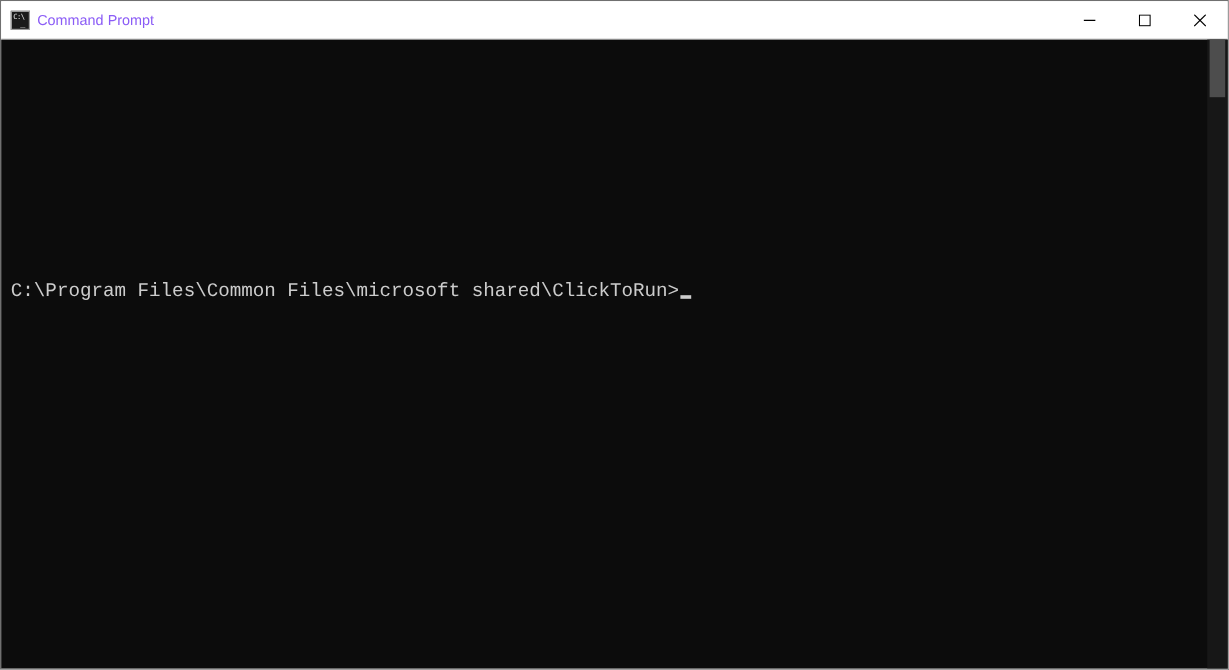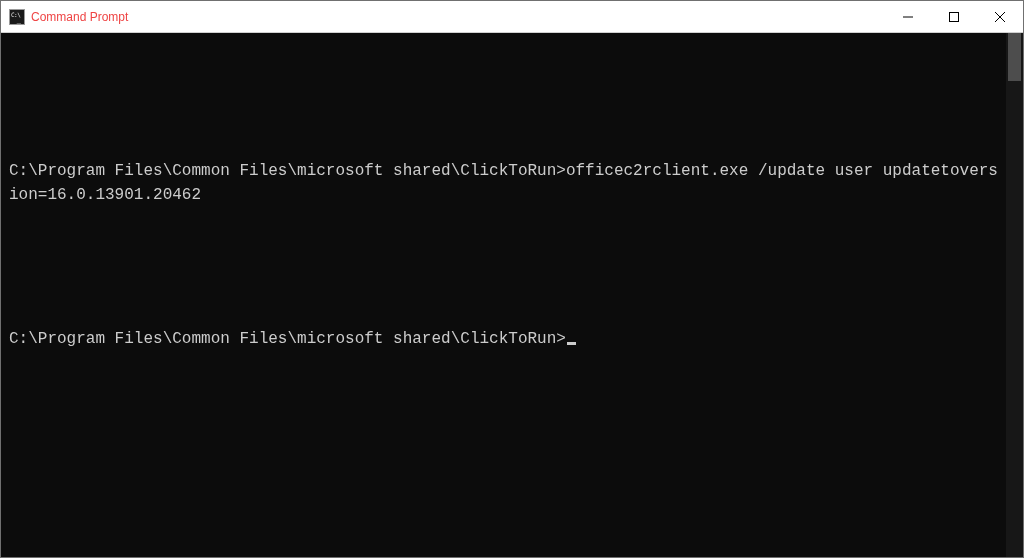--- a/index.html
+++ b/index.html
@@ -57,21 +57,21 @@
       content: "_";
       color: #e6e6e6;
       font-size: 7px;
       font-family: Consolas, monospace;
       position: absolute;
       bottom: 0px;
       right: 3px;
     }
     .titlebar-title {
       font-size: 12px;
-      color: #ef4444;
+      color: #8b5cf6;
       flex: 1;
     }
     .titlebar-controls {
       display: flex;
       height: 100%;
     }
     .titlebar-btn {
       width: 46px;
       height: 100%;
       display: flex;
@@ -153,21 +153,20 @@
         <svg viewBox="0 0 10 10">
             <line x1="0" y1="0" x2="10" y2="10" stroke="#000" stroke-width="1"></line>
             <line x1="10" y1="0" x2="0" y2="10" stroke="#000" stroke-width="1"></line>
           </svg>
       </button>
     </div>
   </div>
   <div class="console-area">
     <div class="console-content">
       <div class="console-blank"></div>
-      <div class="console-line"><span>C:\Program Files\Common Files\microsoft shared\ClickToRun&gt;</span><span>officec2rclient.exe /update user updatetoversion=16.0.13901.20462</span></div>
       <div class="console-blank"></div>
       <div class="console-line"><span>C:\Program Files\Common Files\microsoft shared\ClickToRun&gt;</span><span class="cursor"></span></div>
     </div>
     <div class="scrollbar">
       <div class="scroll-thumb"></div>
     </div>
   </div>
 </div>
 
 </body></html>

